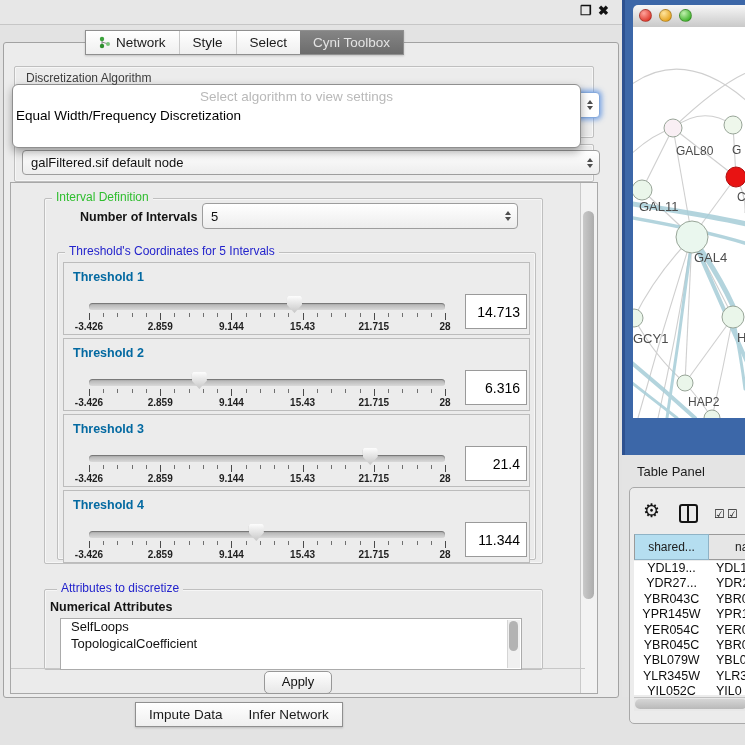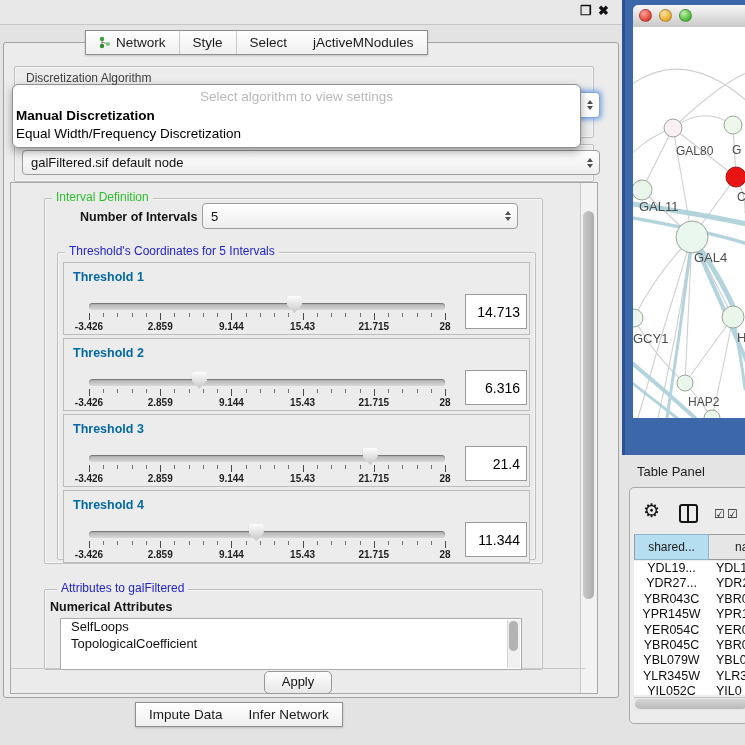--- a/index.html
+++ b/index.html
@@ -135,37 +135,36 @@
       <circle cx="9" cy="8" r="2" fill="#7cc47c"></circle>
     </svg>
     <span>Network</span>
   </div>
   <div class="tab sep">
       <span>Style</span>
     </div>
   <div class="tab sep">
       <span>Select</span>
     </div>
-  <div class="tab">
-      <span>jActiveMNodules</span>
+  <div class="tab active">
+      <span>Cyni Toolbox</span>
     </div>
 </div>
 
 <div class="group" style="left:14px;top:66px;width:578px;height:70px;"></div>
 <div class="gtitle g-gray abs" id="disc-title">Discretization Algorithm</div>
 <div class="combo" id="combo-algo">
   <div class="spin">
       <i class="up"></i>
       <i class="dn"></i>
     </div>
 </div>
 
 <div class="abs" id="algo-popup">
   <div class="hint">Select algorithm to view settings</div>
-  <div class="opt bold">Manual Discretization</div>
   <div class="opt">Equal Width/Frequency Discretization</div>
 </div>
 
 <div class="group" style="left:14px;top:144px;width:578px;height:36px;"></div>
 <div class="gtitle g-gray abs" style="left:20px;top:137px;z-index:6;">Table Data</div>
 <div class="combo" style="left:22px;top:150px;width:568px;height:23px;">
   <span>galFiltered.sif default node</span>
   <div class="spin">
       <i class="up"></i>
       <i class="dn"></i>
@@ -351,21 +350,21 @@
         <div class="tick" style="left: 352.52px;"></div>
         <div class="tick" style="left: 366.76px;"></div>
         <div class="tick major" style="left: 381px;"></div>
         <div class="tlabel" style="left: 381px;">28</div>
       </div>
     <input class="valfield" value="11.344" style="">
   </div>
 </div>
 
 <div class="group" style="left:44px;top:589px;width:497px;height:79px;background:#ebebeb;"></div>
-<div class="gtitle g-blue abs" style="left:57px;top:582px;background:#ebebeb;">Attributes to galFiltered</div>
+<div class="gtitle g-blue abs" style="left:57px;top:582px;background:#ebebeb;">Attributes to discretize</div>
 <div class="abs" style="left:50px;top:600px;font-size:12.5px;font-weight:bold;color:#141414;z-index:3;">Numerical Attributes</div>
 <div class="abs" id="attr-list">
   <div class="item">SelfLoops</div>
   <div class="item">TopologicalCoefficient</div>
   <div id="attr-scroll">
       <div class="thumb"></div>
     </div>
 </div>
 
 <div class="abs" id="apply-sep"></div>

